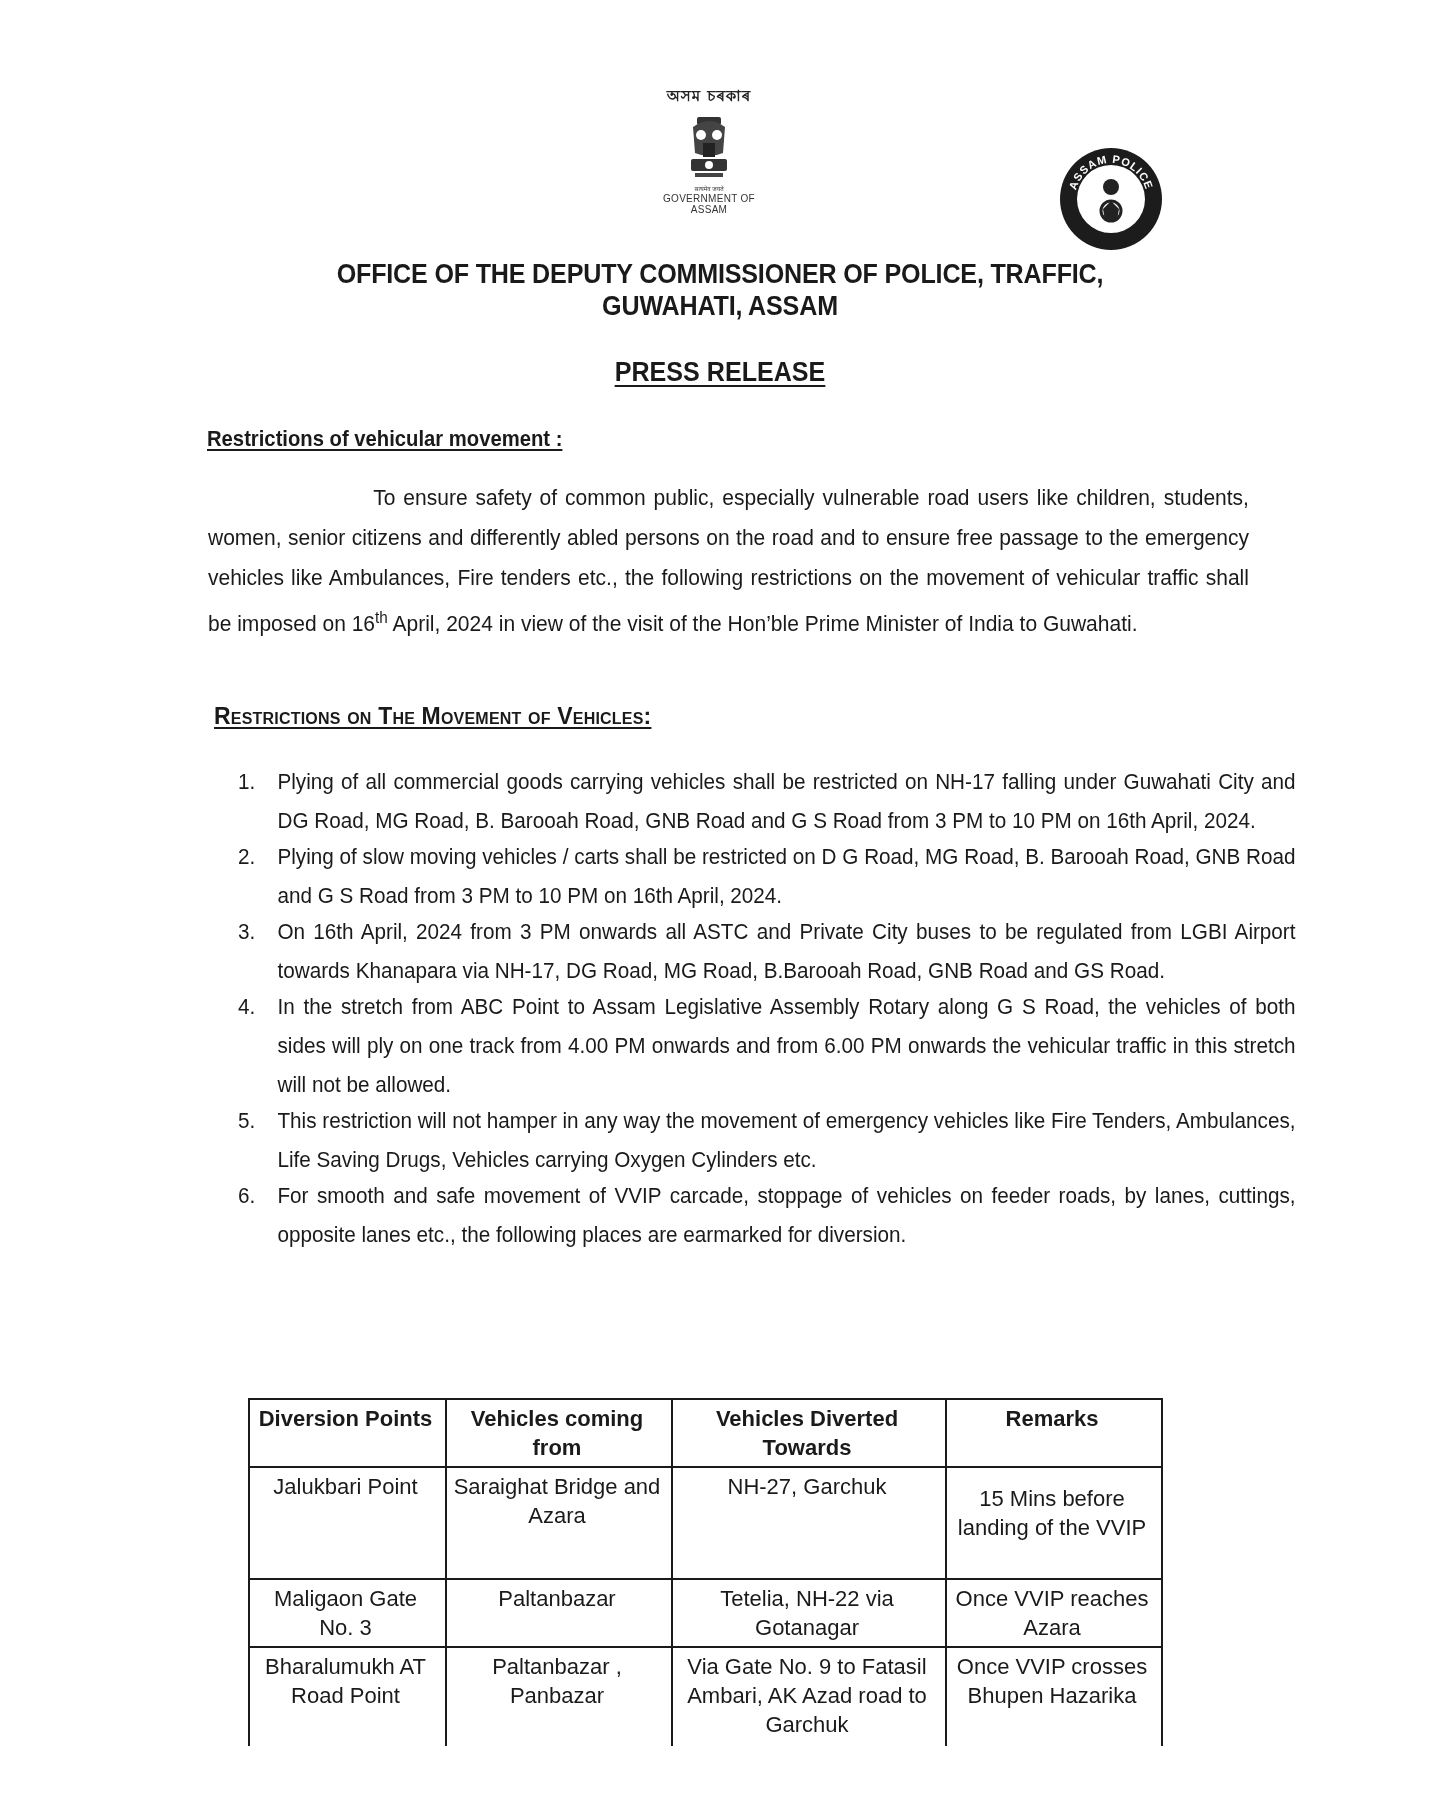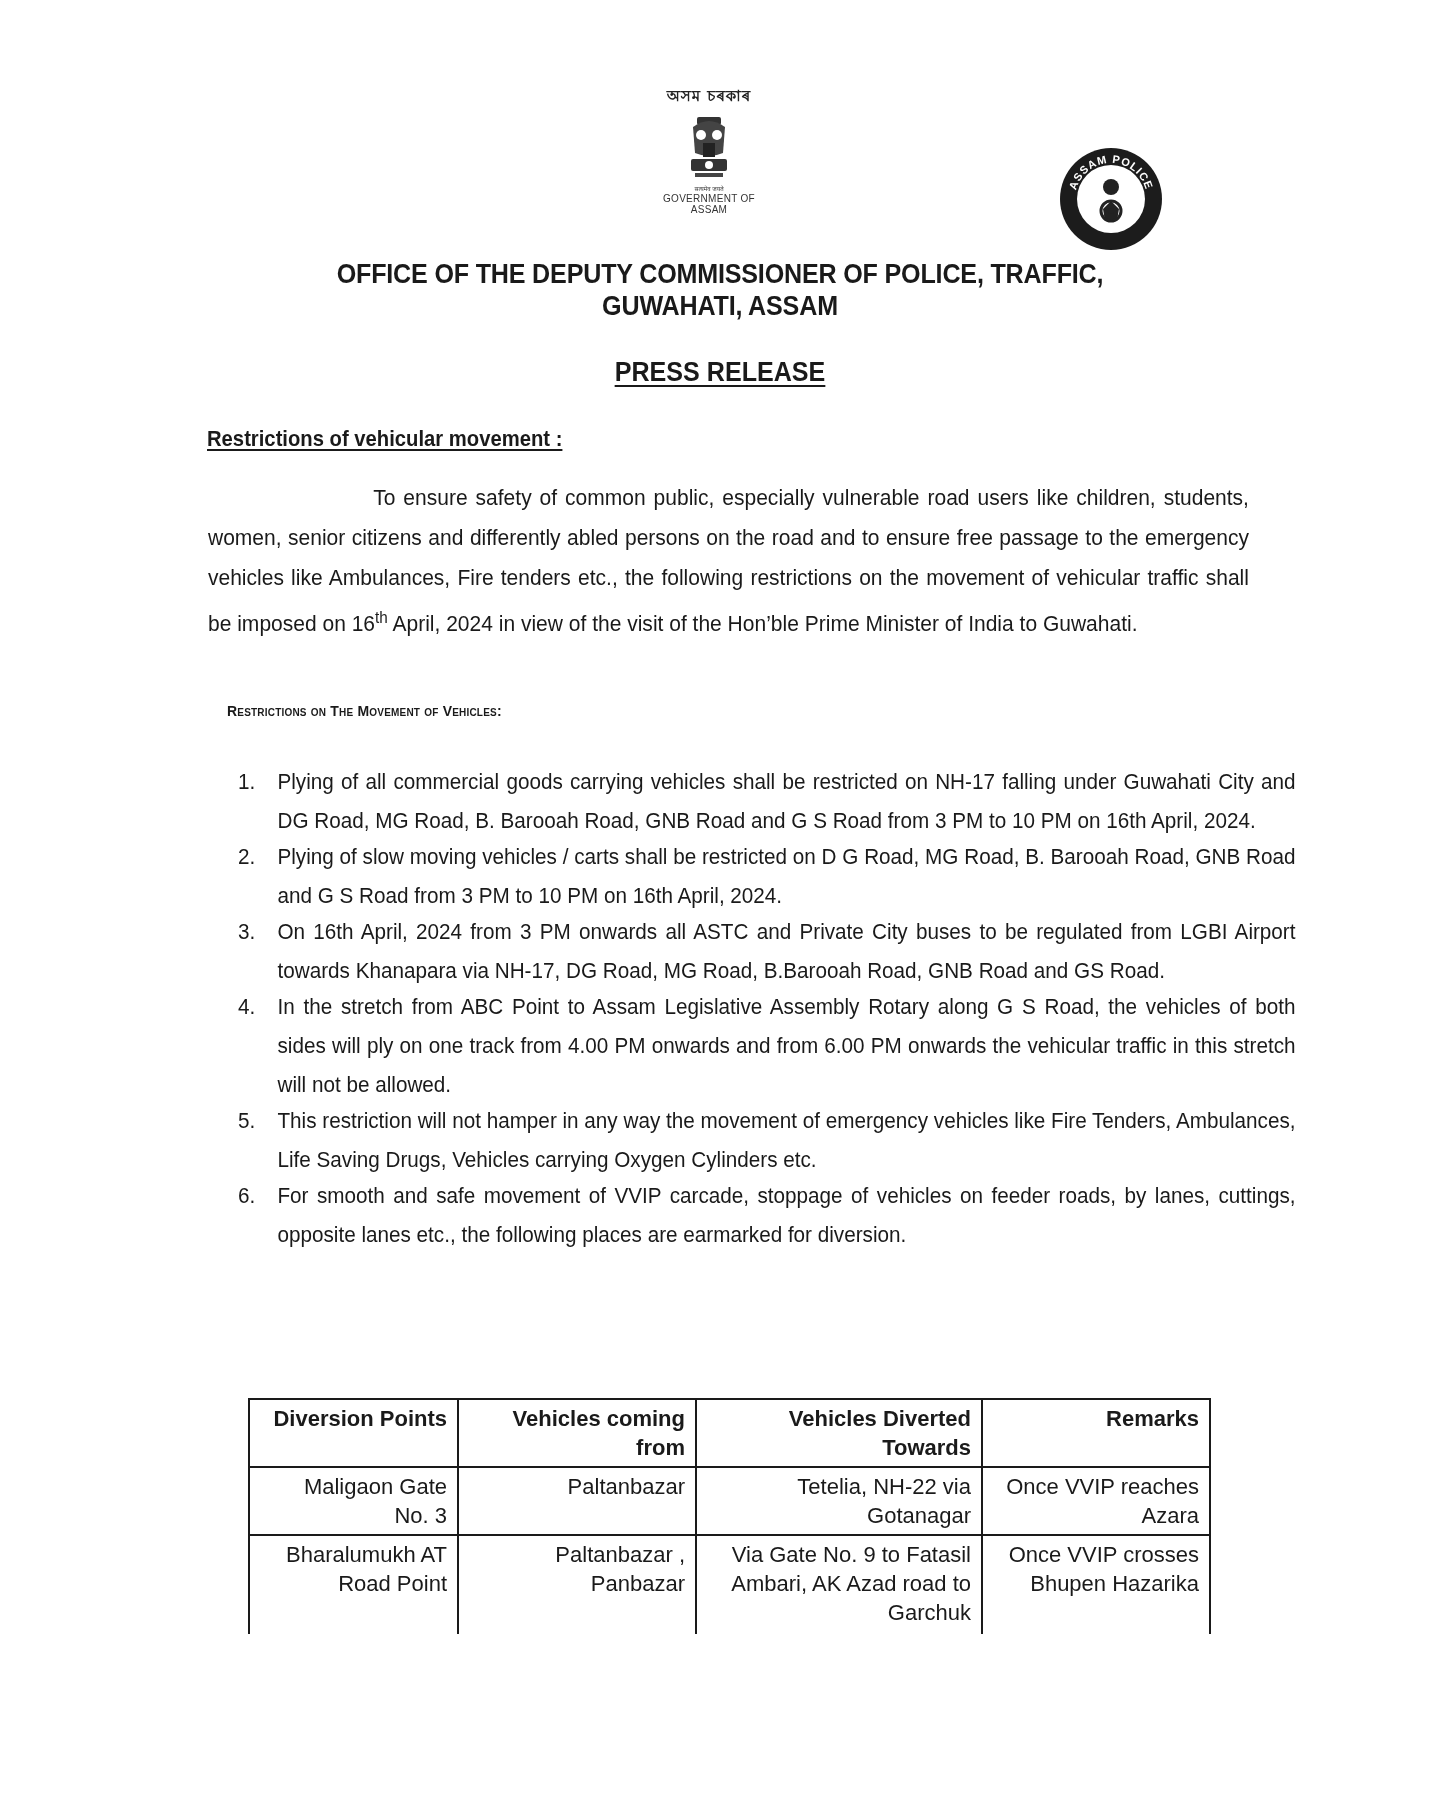--- a/index.html
+++ b/index.html
@@ -31,32 +31,32 @@
       text-decoration: underline; text-decoration-thickness: 2px; text-underline-offset: 3px;
       transform: scaleX(0.92); transform-origin: left top;
     }
     .intro {
       position: absolute; left: 208px; width: 1040px; top: 478px;
       font-size: 22px; line-height: 40px; text-align: justify; text-indent: 173px;
       transform: scaleX(0.955); transform-origin: left top; width: 1090px;
     }
     .intro sup { font-size: 16px; }
     .section2 {
-      position: absolute; left: 214px; top: 703px; font-size: 14px; font-weight: bold;
-      font-variant: small-caps; text-decoration-thickness: 2px;
-      text-underline-offset: 3px; letter-spacing: 0.2px; margin-left: 13px;
+      position: absolute; left: 214px; top: 703px; font-size: 23px; font-weight: bold;
+      font-variant: small-caps; text-decoration: underline; text-decoration-thickness: 2px;
+      text-underline-offset: 3px; letter-spacing: 0.2px;
     }
     .list { position: absolute; left: 238px; top: 762px; width: 1060px; transform: scaleX(0.94); transform-origin: left top; width: 1125px;}
     .item { position: relative; padding-left: 42px; font-size: 22px; line-height: 39px; margin-bottom: 0px; text-align: justify; }
     .item .num { position: absolute; left: 0; top: 0; }
 
     .table-wrap { position: absolute; left: 248px; top: 1398px; }
     table.div-table { border-collapse: collapse; font-family: "Liberation Sans", sans-serif; font-size: 22px; }
     table.div-table td, table.div-table th {
-      border: 2px solid #1a1a1a; vertical-align: top; text-align: right; padding: 4px 10px 4px 18px; line-height: 29px;
+      border: 2px solid #1a1a1a; vertical-align: top; text-align: center; padding: 4px 10px 4px 6px; line-height: 29px;
     }
     table.div-table th { font-weight: bold; }
     .c1 { width: 179px; } .c2 { width: 208px; } .c3 { width: 256px; } .c4 { width: 198px; margin-left: 32px; }
     tr.r1 td { height: 90px; } tr.r2 td { height: 56px; } tr.r3 td { height: 90px; border-bottom: none; }
     tr.hdr th { height: 58px; }
     .pad-top { padding-top: 16px !important; }
   </style>
 </head>
 <body>
 
@@ -133,20 +133,26 @@
 
 <div class="table-wrap">
   <table class="div-table">
     <tbody>
         <tr class="hdr">
       <th class="c1">Diversion Points</th>
       <th class="c2">Vehicles  coming from</th>
       <th class="c3">Vehicles Diverted Towards</th>
       <th class="c4">Remarks</th>
     </tr>
+    <tr class="r1">
+      <td>Jalukbari Point</td>
+      <td>Saraighat Bridge and Azara</td>
+      <td>NH-27, Garchuk</td>
+      <td class="pad-top">15 Mins before landing of the VVIP</td>
+    </tr>
     <tr class="r2">
       <td>Maligaon Gate No. 3</td>
       <td>Paltanbazar</td>
       <td>Tetelia, NH-22 via Gotanagar</td>
       <td>Once VVIP reaches Azara</td>
     </tr>
     <tr class="r3">
       <td>Bharalumukh AT Road Point</td>
       <td>Paltanbazar , Panbazar</td>
       <td>Via Gate No. 9 to Fatasil Ambari, AK Azad road to Garchuk</td>

